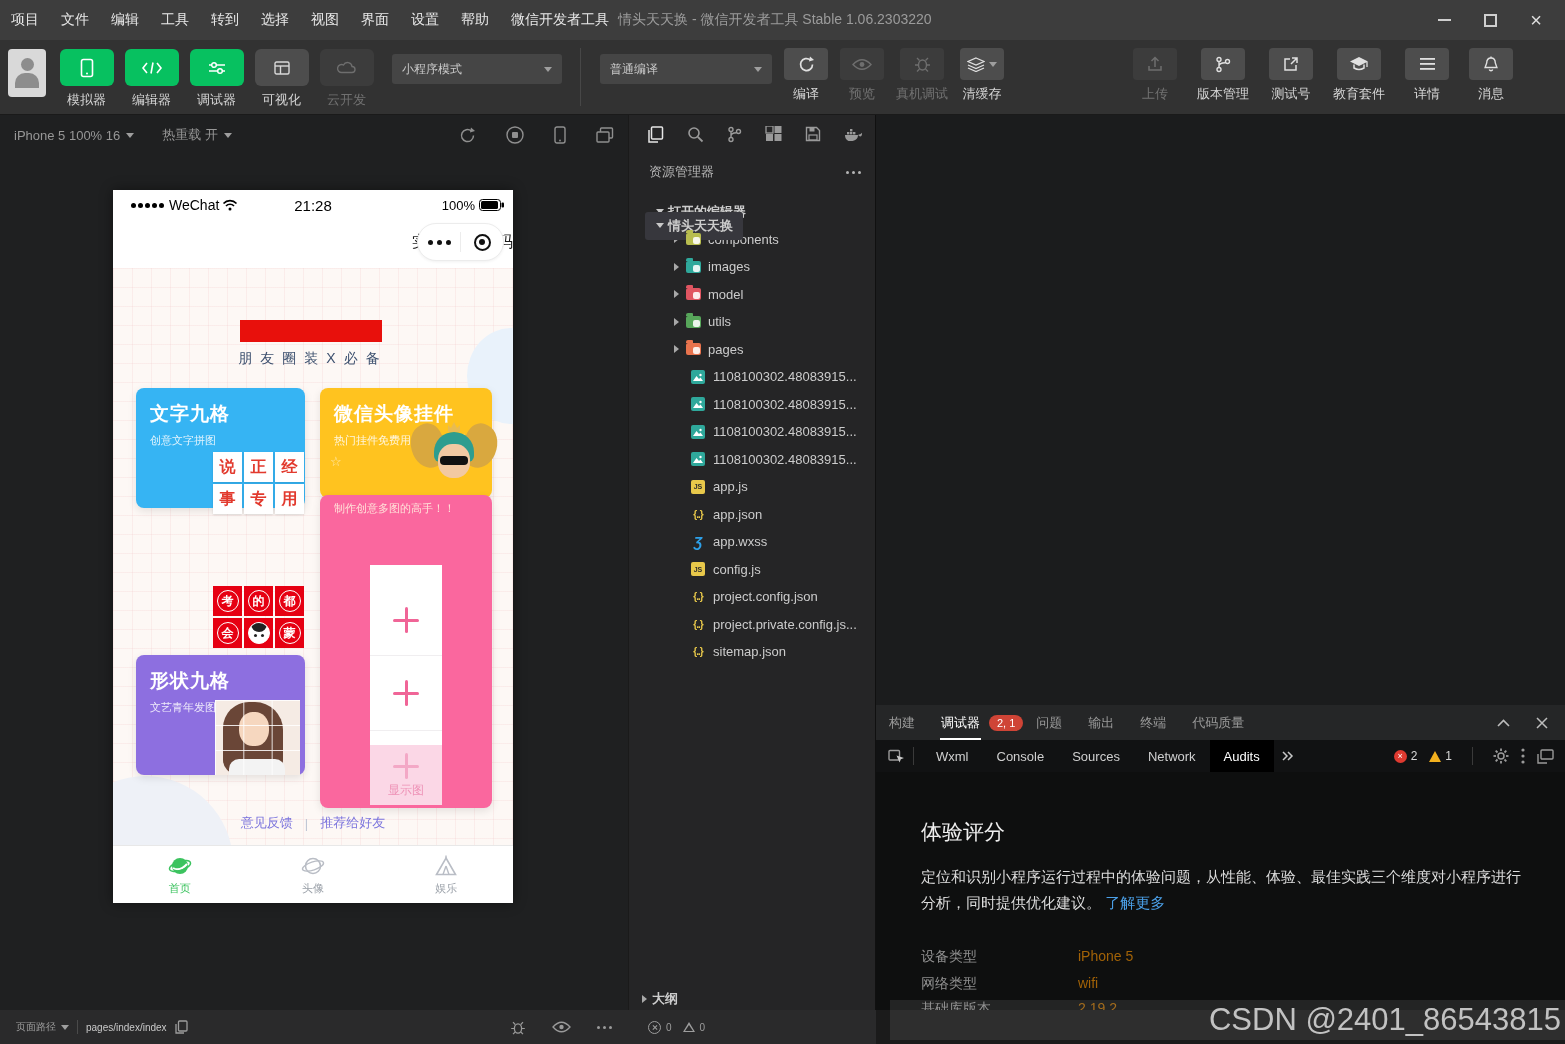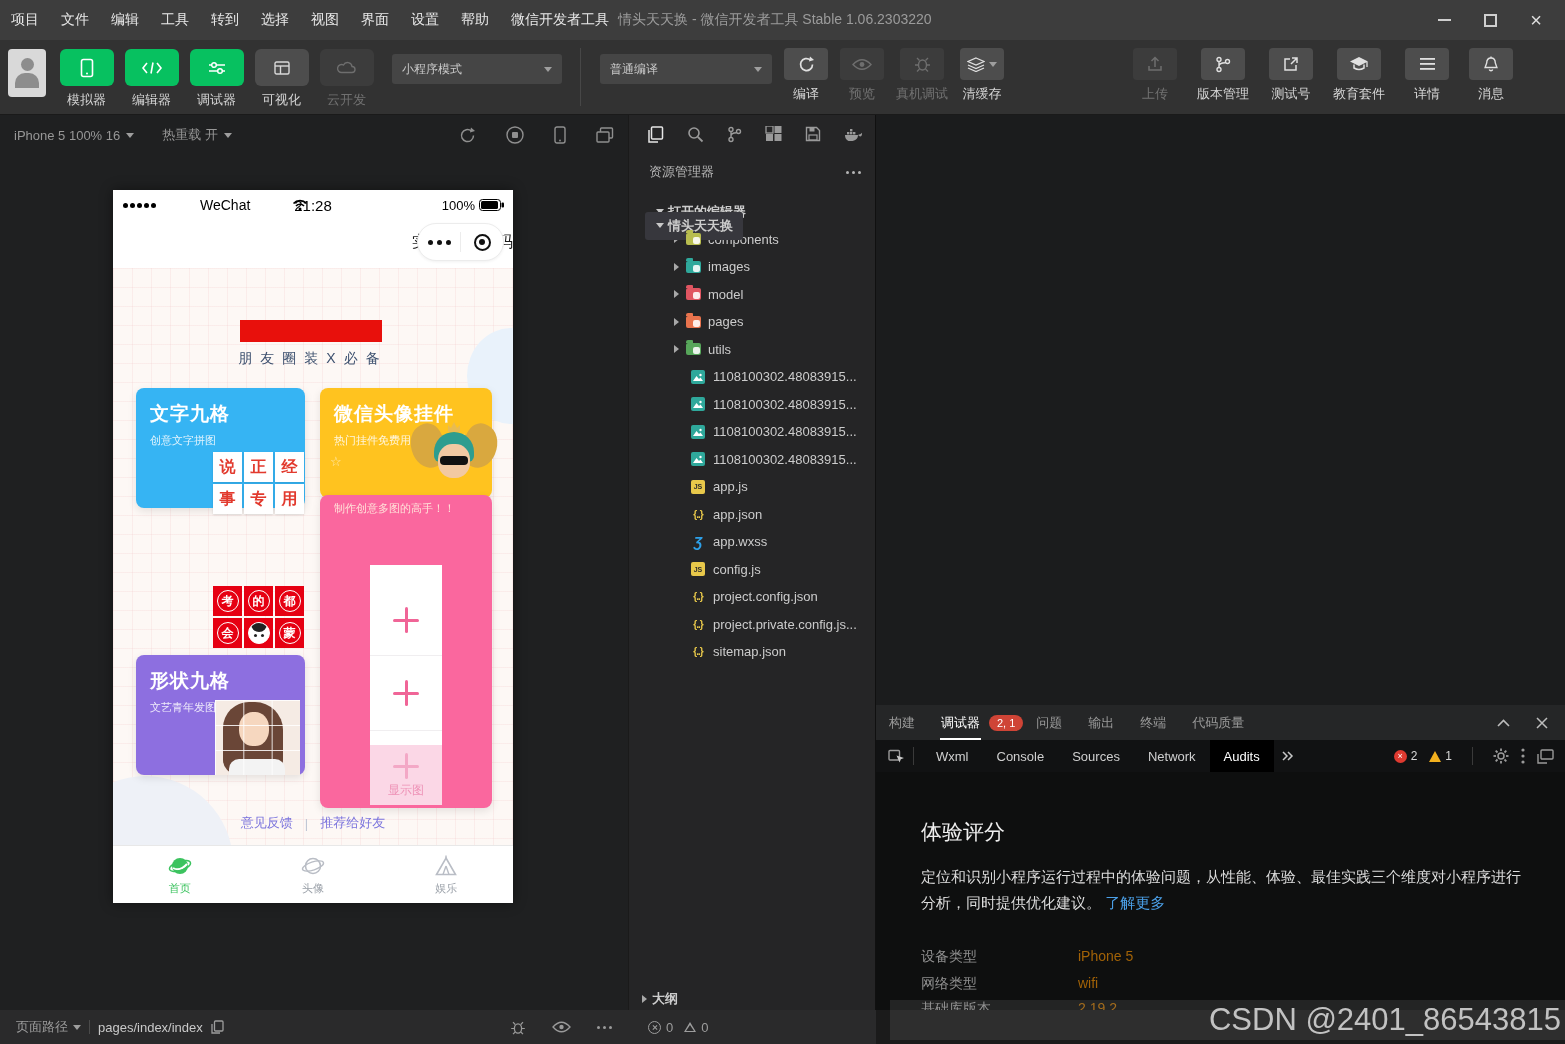--- a/index.html
+++ b/index.html
@@ -41,21 +41,21 @@
   .tb-right{position:absolute;right:52px;top:8px;display:flex;gap:20px;}
 
   
   .simarea{position:absolute;left:0;top:115px;width:628px;height:895px;background:#1f2021;}
   .simbar{position:absolute;left:0;top:2px;width:628px;height:36px;display:flex;align-items:center;color:#979797;font-size:13px;}
   .simbar .grp{display:flex;align-items:center;gap:6px;padding:0 14px;cursor:pointer;}
   .sim-icons{position:absolute;right:14px;top:0;height:36px;display:flex;align-items:center;gap:30px;}
 
   
   .phone{position:absolute;left:113px;top:75px;width:400px;height:713px;background:#fff;box-shadow:0 0 12px rgba(0,0,0,.45);}
-  .p-status{position:relative;height:30px;display:flex;align-items:center;padding:0 10px;color:#000;gap:39px;}
+  .p-status{position:relative;height:30px;display:flex;align-items:center;padding:0 18px;color:#000;}
   .sig-dots{display:flex;gap:2px;}
   .sig-dots i{width:5px;height:5px;border-radius:50%;background:#000;}
   .carrier{font-size:14px;margin:0 3px 0 5px;}
   .p-time{position:absolute;left:0;right:0;text-align:center;font-size:15px;}
   .p-batt{position:absolute;right:8px;top:0;height:30px;display:flex;align-items:center;gap:4px;font-size:13px;}
   .p-nav{position:relative;height:48px;}
   .p-nav-title{position:absolute;left:0;right:0;top:12px;text-align:right;font-size:16px;color:#1a1a1a;}
   .capsule{position:absolute;right:9px;top:3px;width:87px;height:38px;border:1px solid #ececec;border-radius:19px;
            background:#fff;display:flex;align-items:center;box-shadow:0 1px 3px rgba(0,0,0,.06);cursor:pointer;}
   .cap-half{flex:1;display:flex;align-items:center;justify-content:center;height:100%;}
@@ -181,21 +181,21 @@
   .cnt{color:#d8d8d8;font-size:12px;margin-left:-6px;}
   .dbg-content{position:absolute;left:0;top:657px;width:690px;height:238px;background:#0e0f0f;overflow:hidden;}
   .audit-title{position:absolute;left:45px;top:46px;font-size:21px;color:#efefef;}
   .audit-desc{position:absolute;left:45px;top:92px;width:600px;font-size:15px;line-height:26px;color:#dcdcdc;}
   .lm{color:#4ba0e8;cursor:pointer;}
   .arow{position:absolute;left:45px;font-size:14px;color:#8f8f8f;width:600px;}
   .arow .val{position:absolute;left:145px;color:#a16207;margin-left:12px;}
 
   
   .statusbar{position:absolute;left:0;top:1010px;width:1565px;height:34px;background:#2a2a2b;display:flex;
-             align-items:center;font-size:13px;color:#9d9d9d;}
+             align-items:center;font-size:10px;color:#9d9d9d;}
   .statusbar .rseg{position:absolute;left:876px;top:0;width:689px;height:34px;background:#1b1b1b;}
   .sb-left{display:flex;align-items:center;padding-left:16px;gap:8px;}
   .sb-div{width:1px;height:14px;background:#4a4a4a;}
   .sb-path{color:#c9c9c9;}
   .sb-icons{position:absolute;left:510px;display:flex;align-items:center;gap:26px;}
   .sb-problems{position:absolute;left:648px;display:flex;align-items:center;gap:5px;}
   .circx{width:13px;height:13px;border-radius:50%;border:1px solid #9d9d9d;position:relative;}
   .circx::before,.circx::after{content:"";position:absolute;left:2.5px;top:5px;width:6px;height:1.2px;background:#9d9d9d;}
   .circx::before{transform:rotate(45deg);} .circx::after{transform:rotate(-45deg);}
   .tri-o{width:0;height:0;border-left:6px solid transparent;border-right:6px solid transparent;
@@ -674,29 +674,29 @@
         <span class="tw">
           <span class="twr"></span>
         </span>
         <span class="fold f-model"></span>
         <span>model</span>
       </div>
     <div class="trow fold-row">
         <span class="tw">
           <span class="twr"></span>
         </span>
-        <span class="fold f-pages"></span>
-        <span>pages</span>
+        <span class="fold f-utils"></span>
+        <span>utils</span>
       </div>
     <div class="trow fold-row">
         <span class="tw">
           <span class="twr"></span>
         </span>
-        <span class="fold f-utils"></span>
-        <span>utils</span>
+        <span class="fold f-pages"></span>
+        <span>pages</span>
       </div>
 
     <div class="trow file-row">
         <span class="fico">
           <span class="i-img">
             <svg width="10" height="8">
               <polygon points="0,8 3.5,3 6,6 7.5,4.5 10,8" fill="#fff"></polygon>
               <circle cx="7.5" cy="2" r="1.2" fill="#fff"></circle>
             </svg>
           </span>

